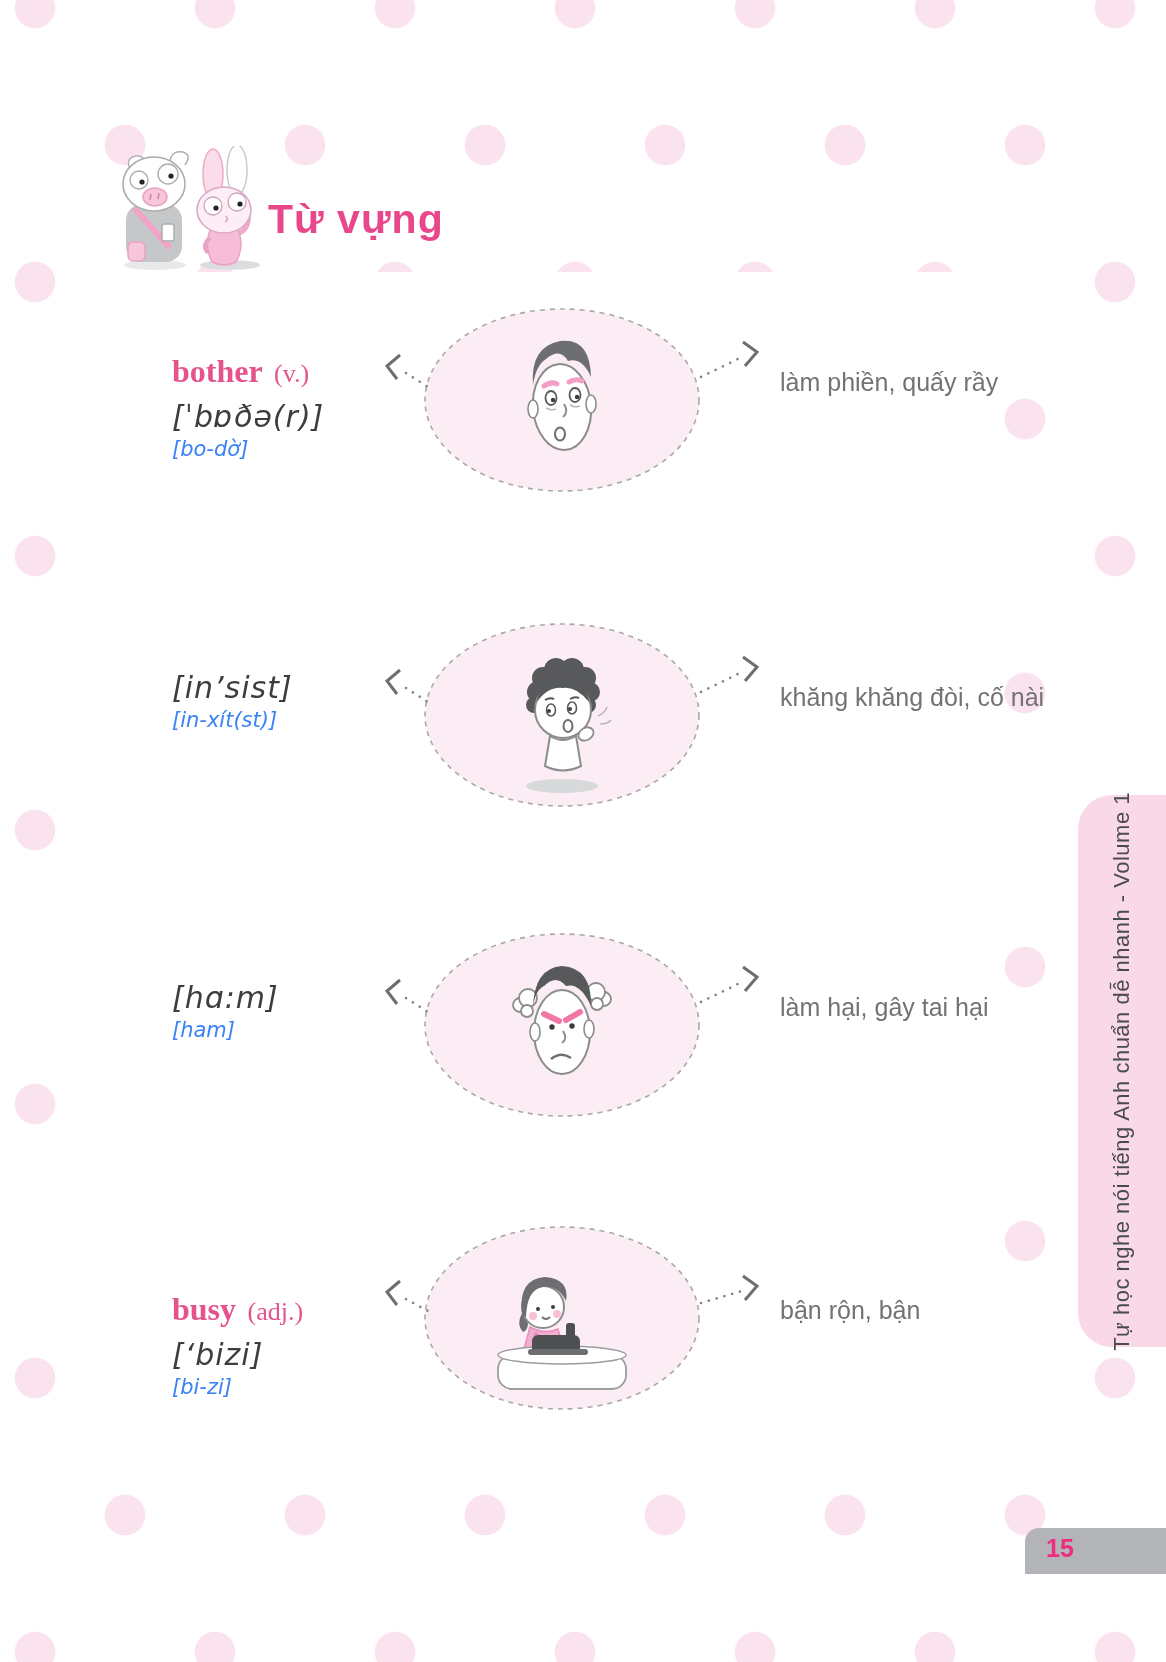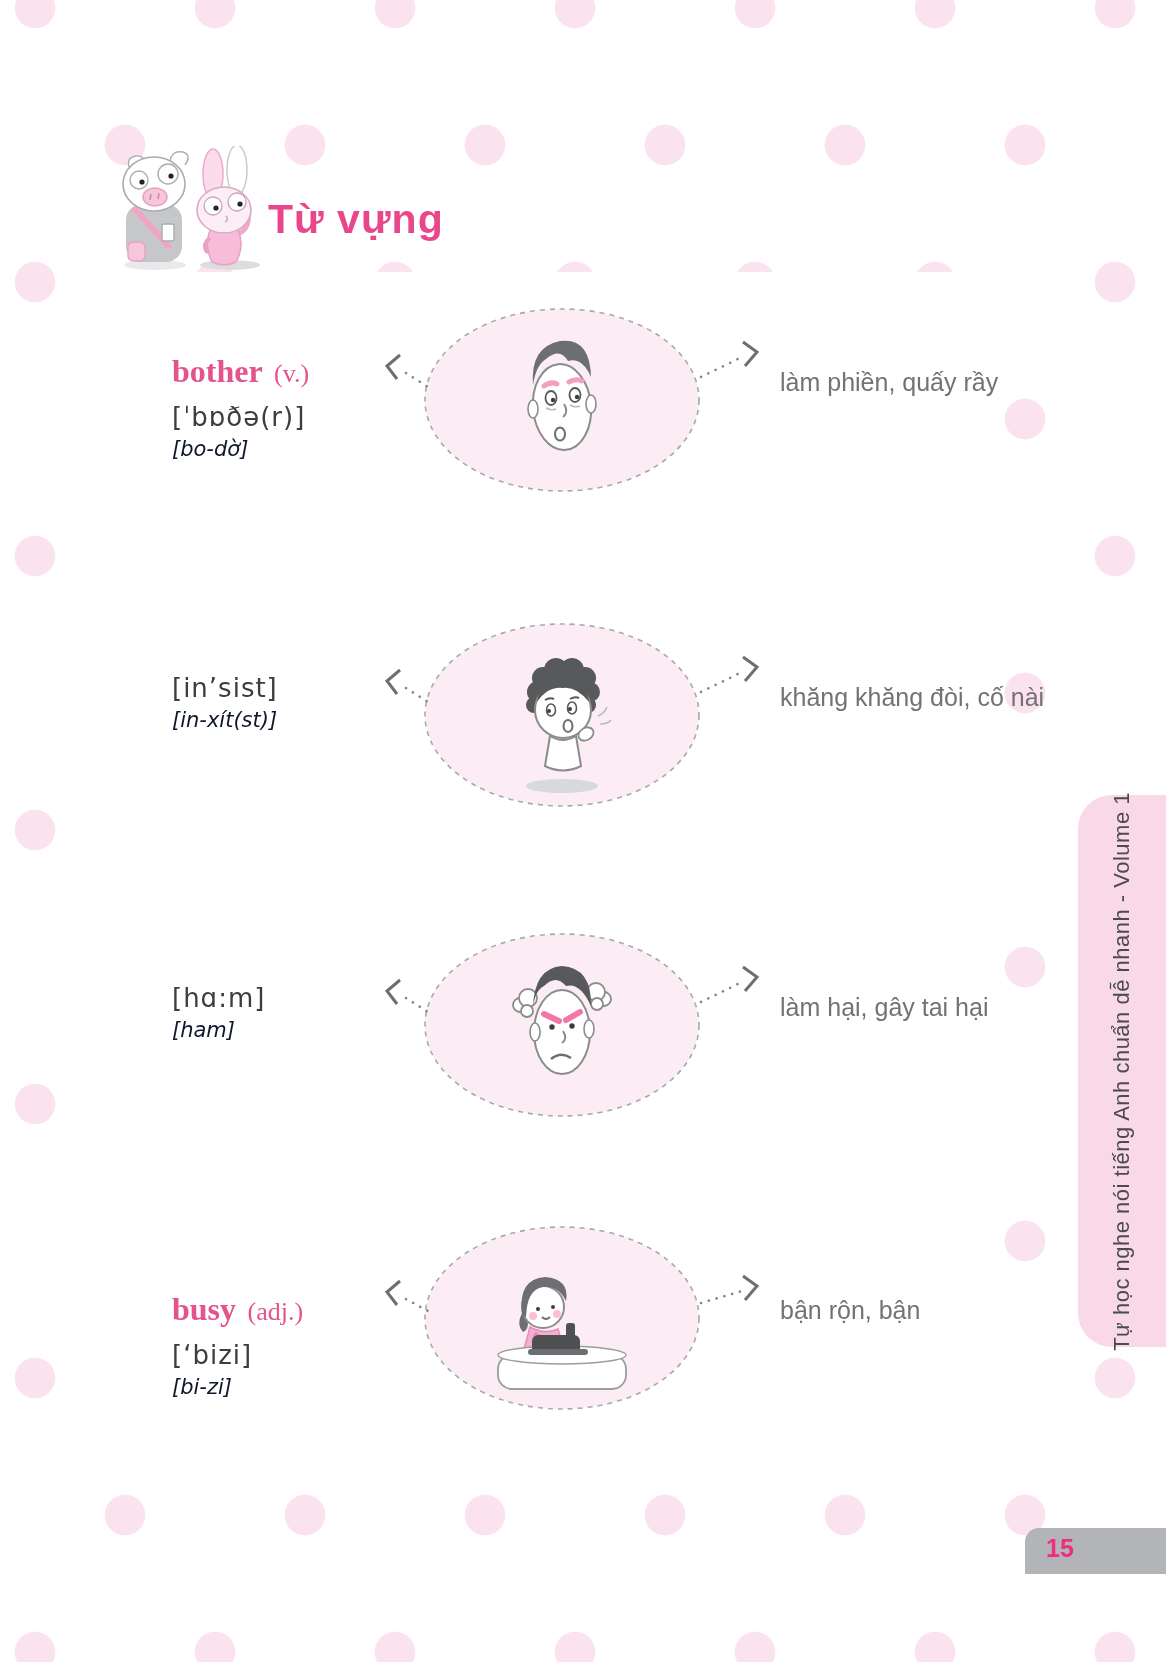--- a/index.html
+++ b/index.html
@@ -17,22 +17,22 @@
   .brand{position:absolute;left:110px;top:146px;width:172px;height:128px;}
   .page-title{
     position:absolute;left:268px;top:196px;
     font-family:"Liberation Sans",sans-serif;font-weight:bold;font-size:41px;
     color:#e9478b;letter-spacing:1px;
   }
   .entry-text{position:absolute;left:172px;width:250px;}
   .word-line{line-height:38px;color:#e5538d;white-space:nowrap;}
   .word-line .word{font-family:"Liberation Serif","DejaVu Serif",serif;font-weight:bold;font-size:32px;}
   .word-line .pos{font-family:"Liberation Serif","DejaVu Serif",serif;font-size:26px;margin-left:7px;}
-  .ipa{font-family:"DejaVu Sans",sans-serif;font-size:26px;line-height:30px;margin-top:6px;color:#3d3d3f;letter-spacing:1px;}
-  .viet{font-family:"DejaVu Sans",sans-serif;font-style:italic;font-size:21px;line-height:26px;margin-top:4px;color:#0f172a;}
+  .ipa{font-family:"DejaVu Sans",sans-serif;font-size:30px;line-height:30px;margin-top:6px;color:#3d3d3f;letter-spacing:1px;font-style:italic;}
+  .viet{font-family:"DejaVu Sans",sans-serif;font-style:italic;font-size:21px;line-height:26px;margin-top:4px;color:#3b82f6;}
   .meaning{position:absolute;left:780px;font-size:25px;color:#737373;white-space:nowrap;}
   .entry-art{position:absolute;left:380px;width:400px;height:200px;}
   .side-tab{
     position:absolute;left:1078px;top:795px;width:88px;height:552px;
     background:#f9d8e8;border-radius:34px 0 0 34px;
     display:flex;align-items:center;justify-content:center;
   }
   .side-tab-text{
     writing-mode:vertical-rl;transform:rotate(180deg);
     font-size:22px;color:#4a4b4d;white-space:nowrap;letter-spacing:0.5px;

